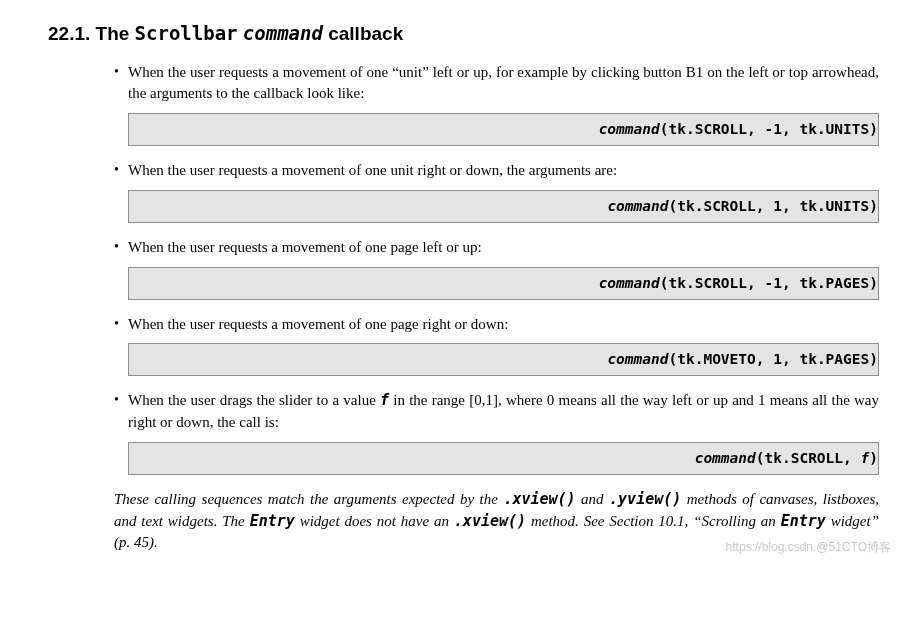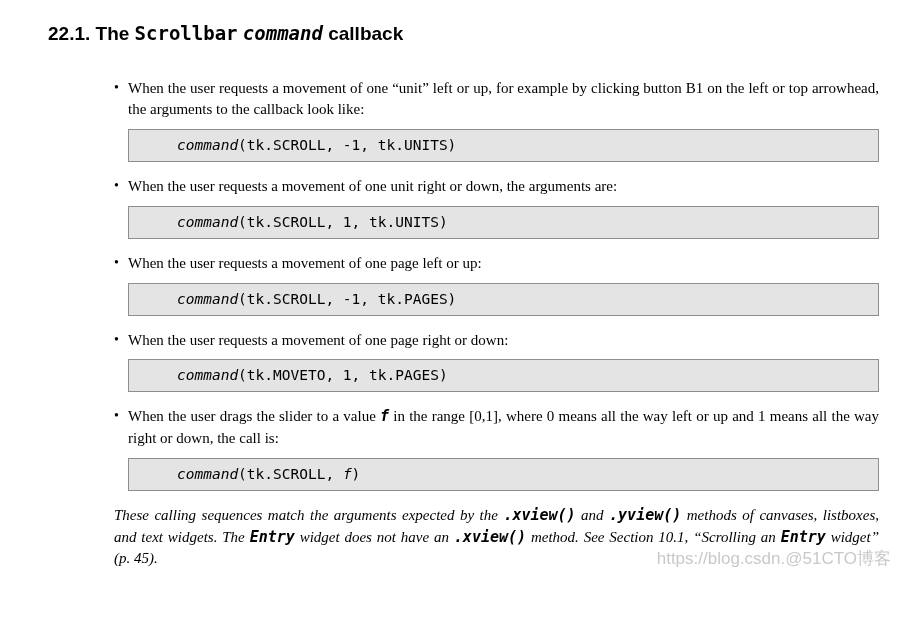--- a/index.html
+++ b/index.html
@@ -19,21 +19,21 @@
     }
     .mono-italic {
       font-family: "DejaVu Sans Mono", Consolas, "Courier New", monospace;
       font-weight: bold;
       font-style: italic;
     }
     h2 {
       font-family: "Segoe UI", Arial, sans-serif;
       font-size: 19px;
       font-weight: bold;
-      margin-bottom: 30px;
+      margin-bottom: 14px;
     }
     h2 .hnum { font-family: "Segoe UI", Arial, sans-serif; }
     .content {
       padding-left: 66px;
     }
     p.intro {
       margin-bottom: 10px;
       text-align: justify;
     }
     ul {
@@ -55,37 +55,38 @@
     }
     .li-text {
       text-align: justify;
     }
     .codeblock {
       background: #e4e4e4;
       border: 1px solid #8e8e8e;
       padding: 5px 0 5px 48px;
       margin-top: 8px;
       font-family: "DejaVu Sans Mono", Consolas, "Courier New", monospace;
-      font-weight: normal;
+      font-weight: bold;
       font-size: 14.5px;
       white-space: pre;
+      text-align: right;
     }
     .codeblock .ci { font-style: italic; }
     .closing {
       margin-top: 14px;
       text-align: justify;
       font-style: italic;
     }
     .watermark {
       position: absolute;
       right: 18px;
       bottom: 18px;
       color: #c9c9c9;
       font-family: Arial, sans-serif;
-      font-size: 17px;
+      font-size: 12px;
       pointer-events: none;
     }
   </style>
 </head>
 <body>
 
 <h2>
   <span class="hnum">22.1.</span>
   <span>The </span><span class="mono">Scrollbar</span><span> </span><span class="mono-italic">command</span><span> callback</span>
 </h2>

